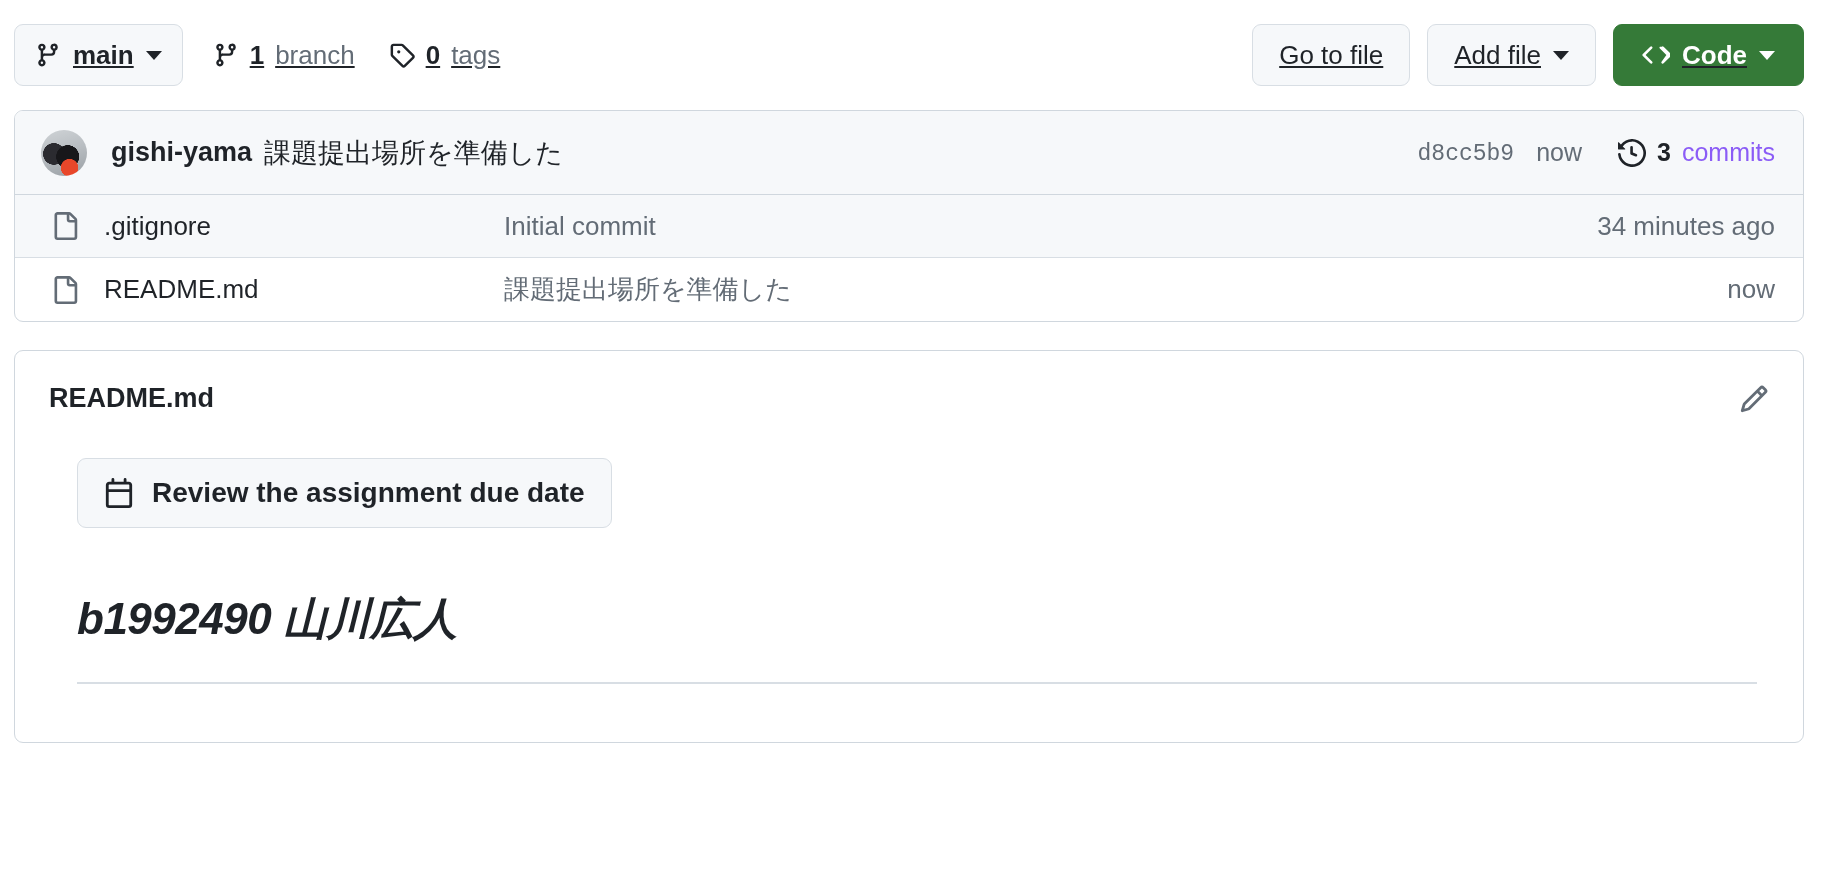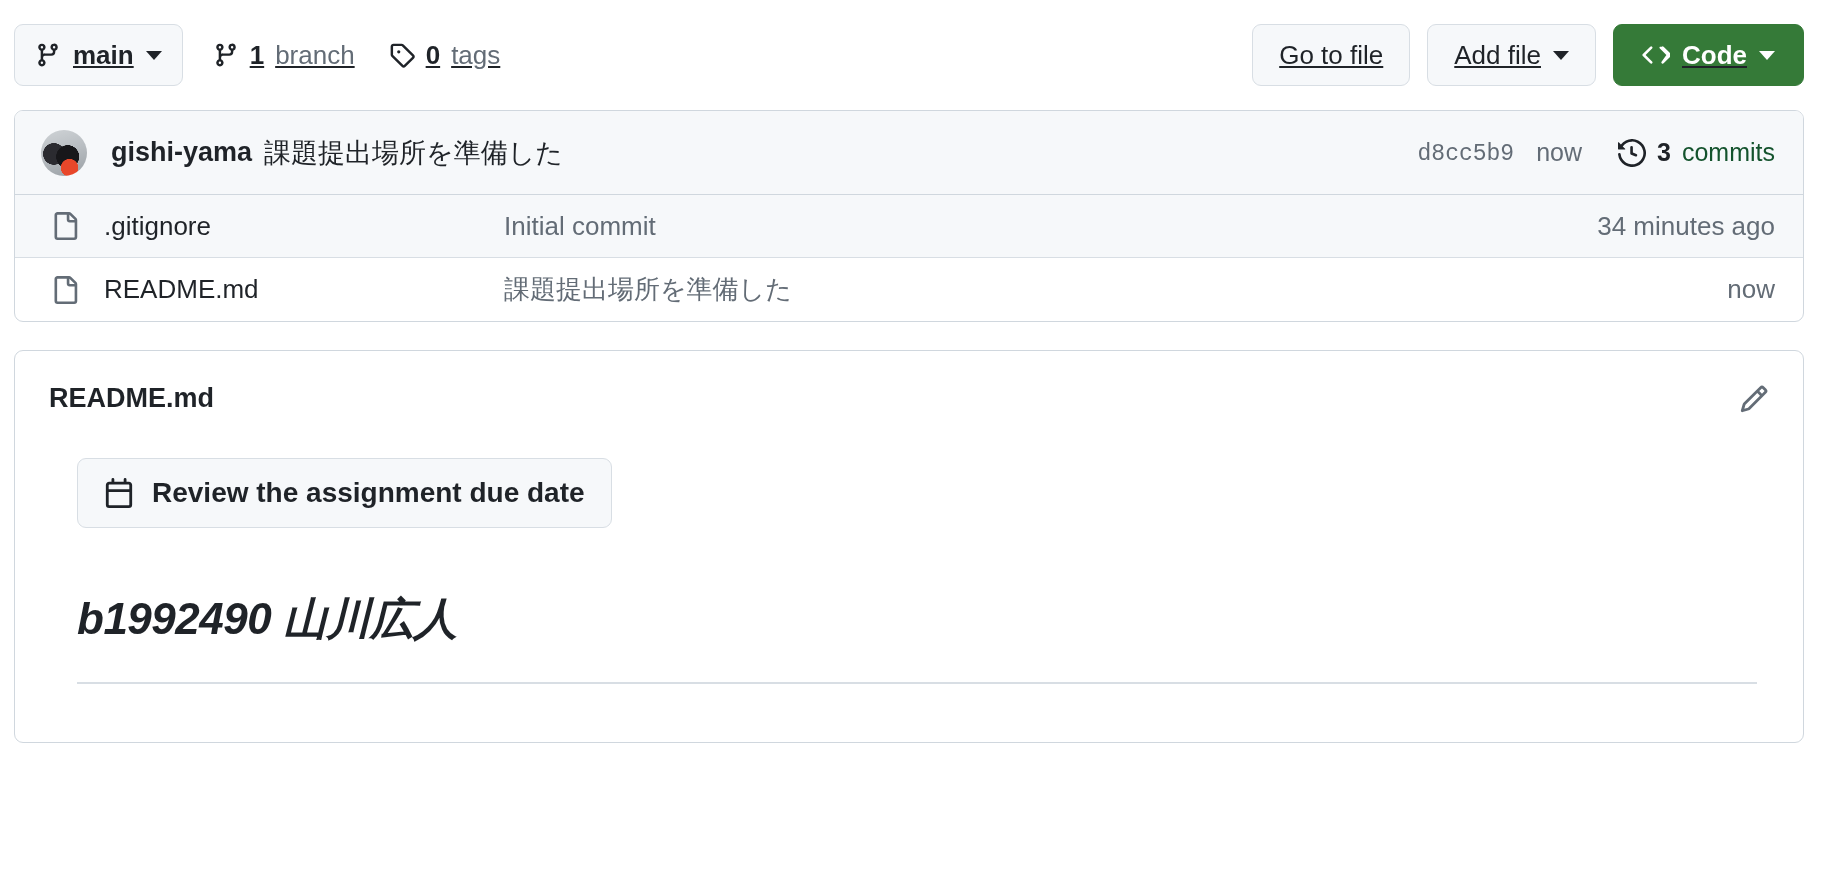--- a/index.html
+++ b/index.html
@@ -72,21 +72,21 @@
       linear-gradient(165deg, #cfd3d6 0%, #b9bec2 45%, #9aa0a5 100%);
     flex: none; overflow: hidden;
   }
   .commit-author { font-size: 27px; font-weight: 700; margin-left: 24px; color: #1f2328; cursor: pointer; }
   .commit-msg { font-size: 27px; font-weight: 400; margin-left: 12px; color: #1f2328; cursor: pointer; }
   .commit-right { margin-left: auto; display: flex; align-items: flex-end; gap: 22px; }
   .sha { font-family: "Liberation Mono", "DejaVu Sans Mono", monospace; font-size: 23px; color: #636c76; cursor: pointer; }
   .commit-time { font-size: 25px; color: #636c76; }
   .commits-count { display: inline-flex; align-items: center; gap: 11px; margin-left: 14px; cursor: pointer; }
   .commits-count .num { font-size: 25px; font-weight: 700; color: #1f2328; }
-  .commits-count .word { font-size: 25px; color: #14532d; }
+  .commits-count .word { font-size: 25px; color: #8b5cf6; }
 
   .file-row {
     display: flex; align-items: center;
     height: 63px; padding: 0 28px 0 36px;
     border-bottom: 1px solid #d8dee4;
   }
   .file-row.alt { background: #f6f8fa; }
   .file-row:last-child { border-bottom: none; }
   .file-icon { width: 30px; flex: none; display: flex; align-items: center; }
   .file-name { font-size: 26px; color: #1f2328; margin-left: 23px; width: 400px; cursor: pointer; }

